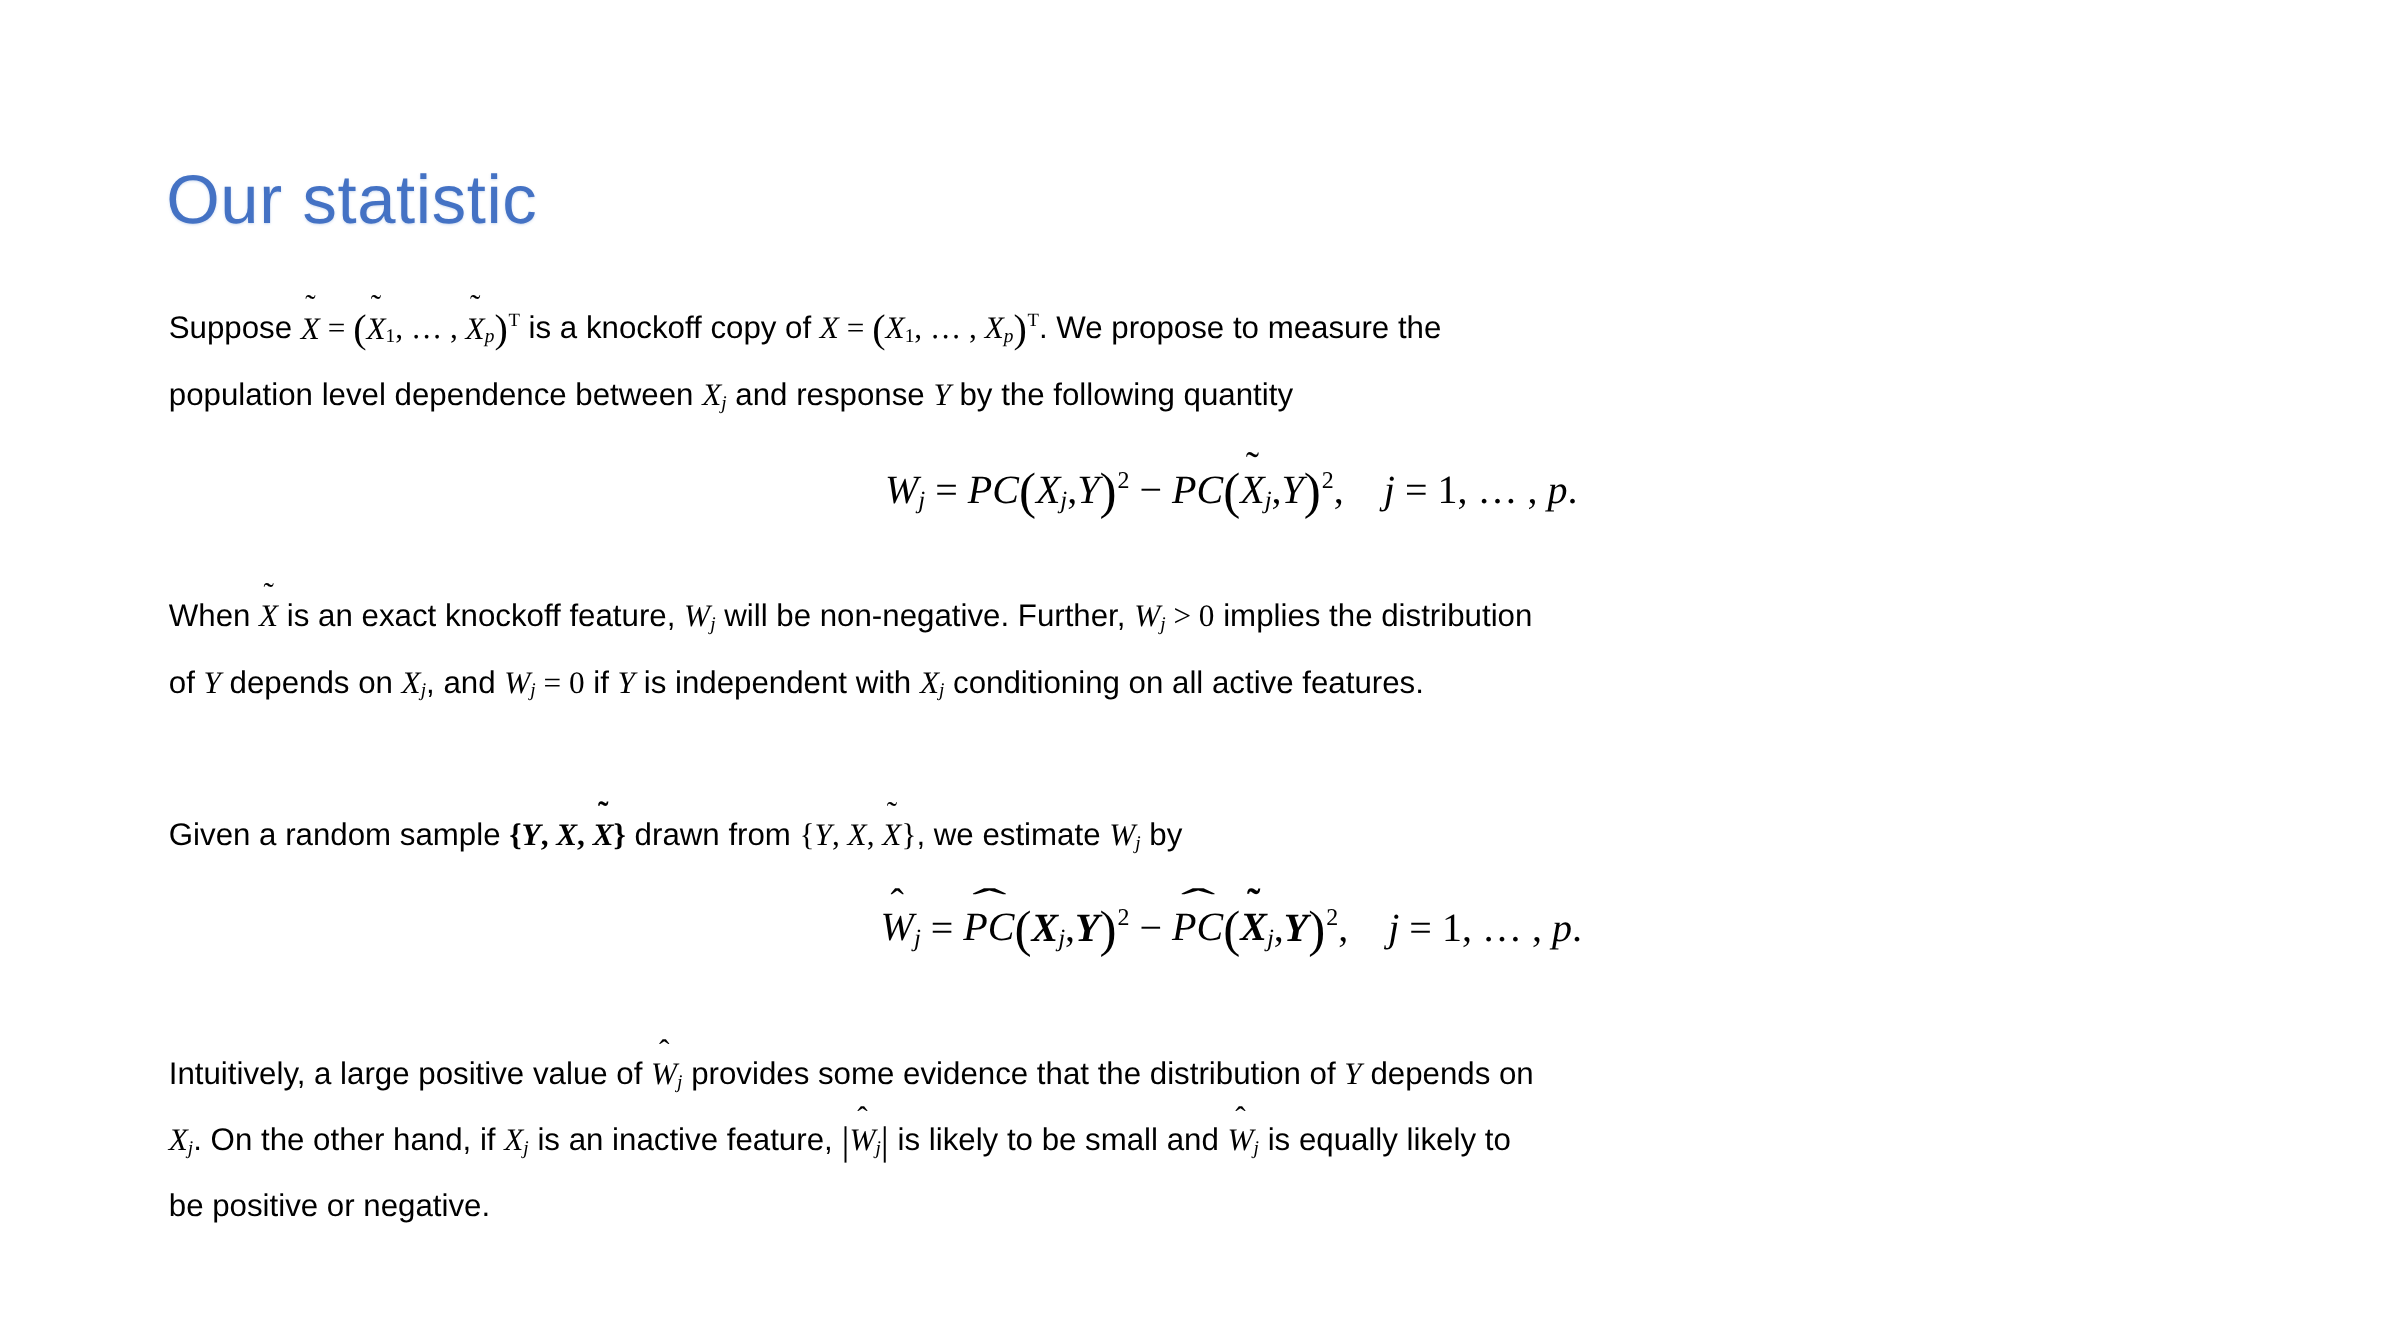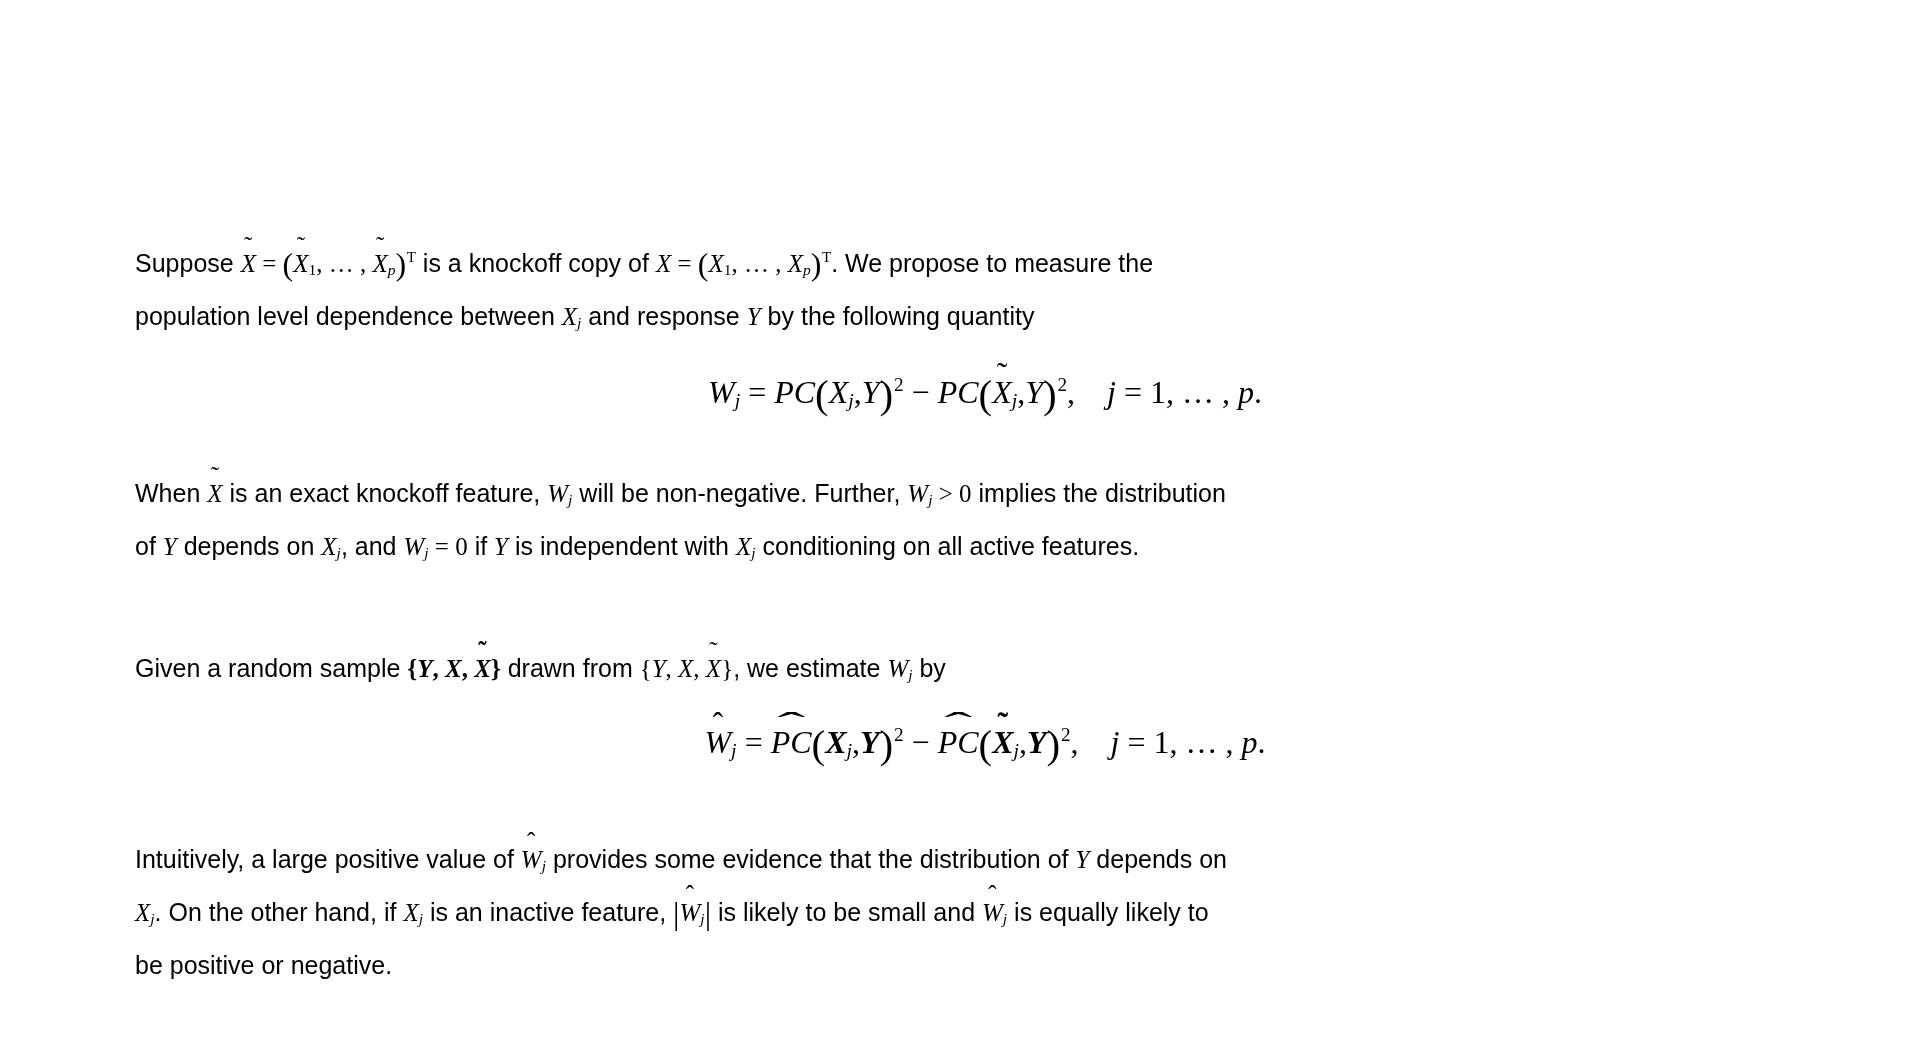--- a/index.html
+++ b/index.html
@@ -41,20 +41,21 @@
     text-align:center;font-family:"Liberation Serif",serif;
     font-style:normal;line-height:1;pointer-events:none;
   }
   .ac.wide{transform:scaleX(2.6);transform-origin:50% 50%;}
 </style>
 </head>
 <body>
 
 <div class="slide" style="background: rgb(255, 255, 255);">
 
+  <h1 class="title" style="color: rgb(68, 114, 196);">Our statistic</h1>
 
   <div class="block" style="top:234px;"><span class="t">Suppose </span><span class="aw"><span class="m">X</span><span class="ac">˜</span></span><span class="r"> = </span><span class="r big">(</span><span class="aw"><span class="m">X</span><span class="ac">˜</span></span><span class="sb rm">1</span><span class="r">, … , </span><span class="aw"><span class="m">X</span><span class="ac">˜</span></span><span class="sb">p</span><span class="r big">)</span><span class="sp">T</span><span class="t"> is a knockoff copy of </span><span class="m">X</span><span class="r"> = </span><span class="r big">(</span><span class="m">X</span><span class="sb rm">1</span><span class="r">, … , </span><span class="m">X</span><span class="sb">p</span><span class="r big">)</span><span class="sp">T</span><span class="t">. We propose to measure the</span><br><span class="t">population level dependence between </span><span class="m">X</span><span class="sb">j</span><span class="t"> and response </span><span class="m">Y</span><span class="t"> by the following quantity</span></div>
 
   <div class="block eq" style="top:358px;"><span class="m">W</span><span class="sb">j</span><span class="r"> = </span><span class="m">PC</span><span class="r big">(</span><span class="m">X</span><span class="sb">j</span><span class="r">,</span><span class="m">Y</span><span class="r big">)</span><span class="sp">2</span><span class="r"> − </span><span class="m">PC</span><span class="r big">(</span><span class="aw"><span class="m">X</span><span class="ac">˜</span></span><span class="sb">j</span><span class="r">,</span><span class="m">Y</span><span class="r big">)</span><span class="sp">2</span><span class="r">,  </span><span class="m">j</span><span class="r"> = 1, … , </span><span class="m">p</span><span class="r">.</span></div>
 
   <div class="block" style="top:470px;"><span class="t">When </span><span class="aw"><span class="m">X</span><span class="ac">˜</span></span><span class="t"> is an exact knockoff feature, </span><span class="m">W</span><span class="sb">j</span><span class="t"> will be non-negative. Further, </span><span class="m">W</span><span class="sb">j</span><span class="r"> &gt; 0</span><span class="t"> implies the distribution</span><br><span class="t">of </span><span class="m">Y</span><span class="t"> depends on </span><span class="m">X</span><span class="sb">j</span><span class="t">, and </span><span class="m">W</span><span class="sb">j</span><span class="r"> = 0</span><span class="t"> if </span><span class="m">Y</span><span class="t"> is independent with </span><span class="m">X</span><span class="sb">j</span><span class="t"> conditioning on all active features.</span></div>
 
   <div class="block" style="top:645px;"><span class="t">Given a random sample </span><span class="r b">{</span><span class="m b">Y</span><span class="r b">, </span><span class="m b">X</span><span class="r b">, </span><span class="aw b"><span class="m b">X</span><span class="ac">˜</span></span><span class="r b">}</span><span class="t"> drawn from </span><span class="r">{</span><span class="m">Y</span><span class="r">, </span><span class="m">X</span><span class="r">, </span><span class="aw"><span class="m">X</span><span class="ac">˜</span></span><span class="r">}</span><span class="t">, we estimate </span><span class="m">W</span><span class="sb">j</span><span class="t"> by</span></div>
 
   <div class="block eq" style="top:708px;"><span class="aw"><span class="m">W</span><span class="ac">ˆ</span></span><span class="sb">j</span><span class="r"> = </span><span class="aw"><span class="m">PC</span><span class="ac wide">ˆ</span></span><span class="r big">(</span><span class="m b">X</span><span class="sb">j</span><span class="r">,</span><span class="m b">Y</span><span class="r big">)</span><span class="sp">2</span><span class="r"> − </span><span class="aw"><span class="m">PC</span><span class="ac wide">ˆ</span></span><span class="r big">(</span><span class="aw b"><span class="m b">X</span><span class="ac">˜</span></span><span class="sb">j</span><span class="r">,</span><span class="m b">Y</span><span class="r big">)</span><span class="sp">2</span><span class="r">,  </span><span class="m">j</span><span class="r"> = 1, … , </span><span class="m">p</span><span class="r">.</span></div>

